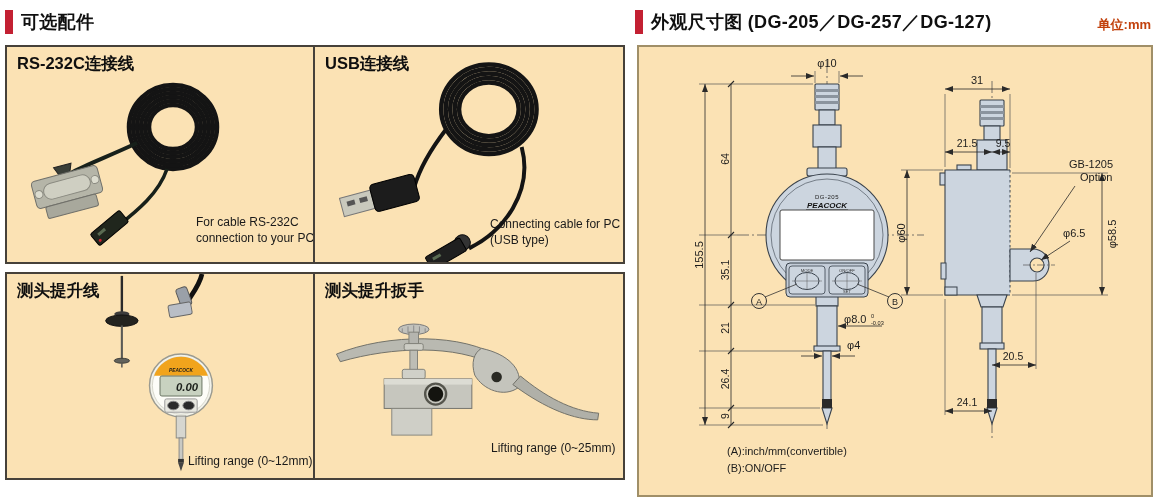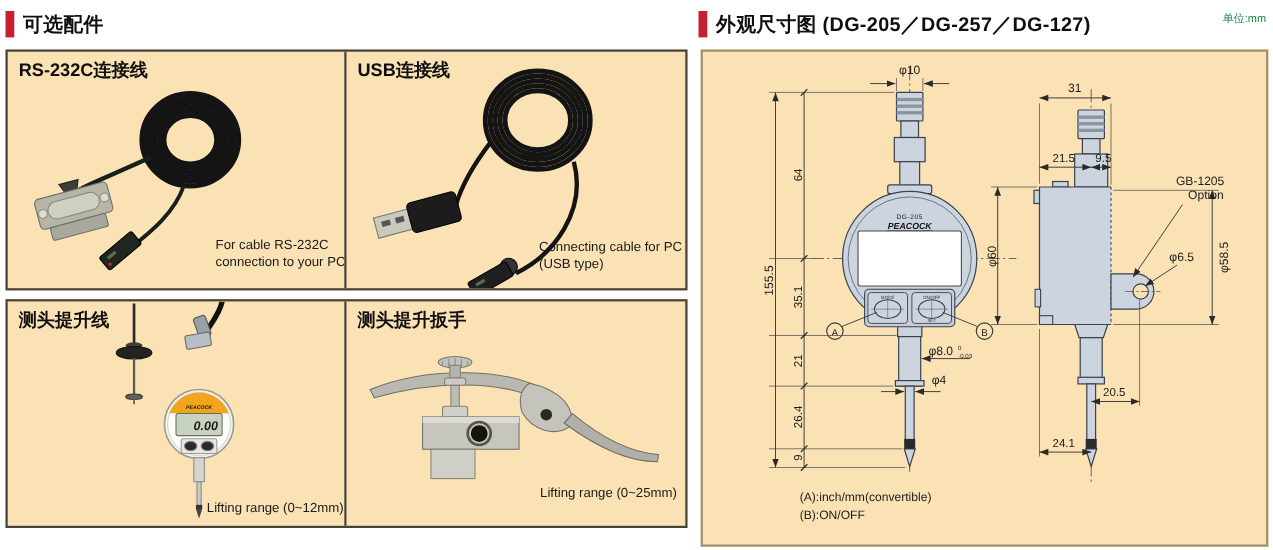--- a/index.html
+++ b/index.html
@@ -1,21 +1,21 @@
 <!DOCTYPE html>
 <html><head>
 <meta charset="utf-8">
 <style>
   html,body{margin:0;padding:0;background:#ffffff;}
   .page{position:relative;width:1157px;height:500px;background:#ffffff;overflow:hidden;
         font-family:"Liberation Sans","DejaVu Sans",sans-serif;color:#111;}
-  .sec-header{position:absolute;display:flex;align-items:flex-start;gap:8px;}
+  .sec-header{position:absolute;display:flex;align-items:flex-end;gap:8px;}
   .red-bar{width:8px;height:24px;background:#c32032;flex:0 0 auto;}
   .sec-title{font-size:18px;font-weight:bold;color:#0f0f0f;letter-spacing:.3px;white-space:nowrap;}
-  .unit-label{margin-left:auto;font-size:10px;font-weight:normal;color:#15803d;}
+  .unit-label{margin-left:auto;font-size:13px;font-weight:bold;color:#c2410c;}
   .acc-box{position:absolute;left:5px;width:620px;background:#fbe2b4;border:2px solid #46413a;box-sizing:border-box;}
   #box-top{top:45px;height:219px;padding-left:32px;}
   #box-bottom{top:272px;height:208px;}
   .v-divider{position:absolute;left:306px;top:0;bottom:0;width:2px;background:#46413a;}
   .acc-panel{position:absolute;top:0;bottom:0;overflow:hidden;}
   .p-left{left:0;width:306px;}
   .p-right{left:308px;right:0;}
   .panel-title{position:absolute;left:10px;top:6px;font-size:16.5px;font-weight:bold;color:#0f0f0f;z-index:2;white-space:nowrap;}
   .photo{position:absolute;left:0;top:0;width:100%;height:100%;z-index:1;}
   .caption{position:absolute;z-index:3;font-size:12px;line-height:1.3;color:#1a1a1a;white-space:nowrap;}

